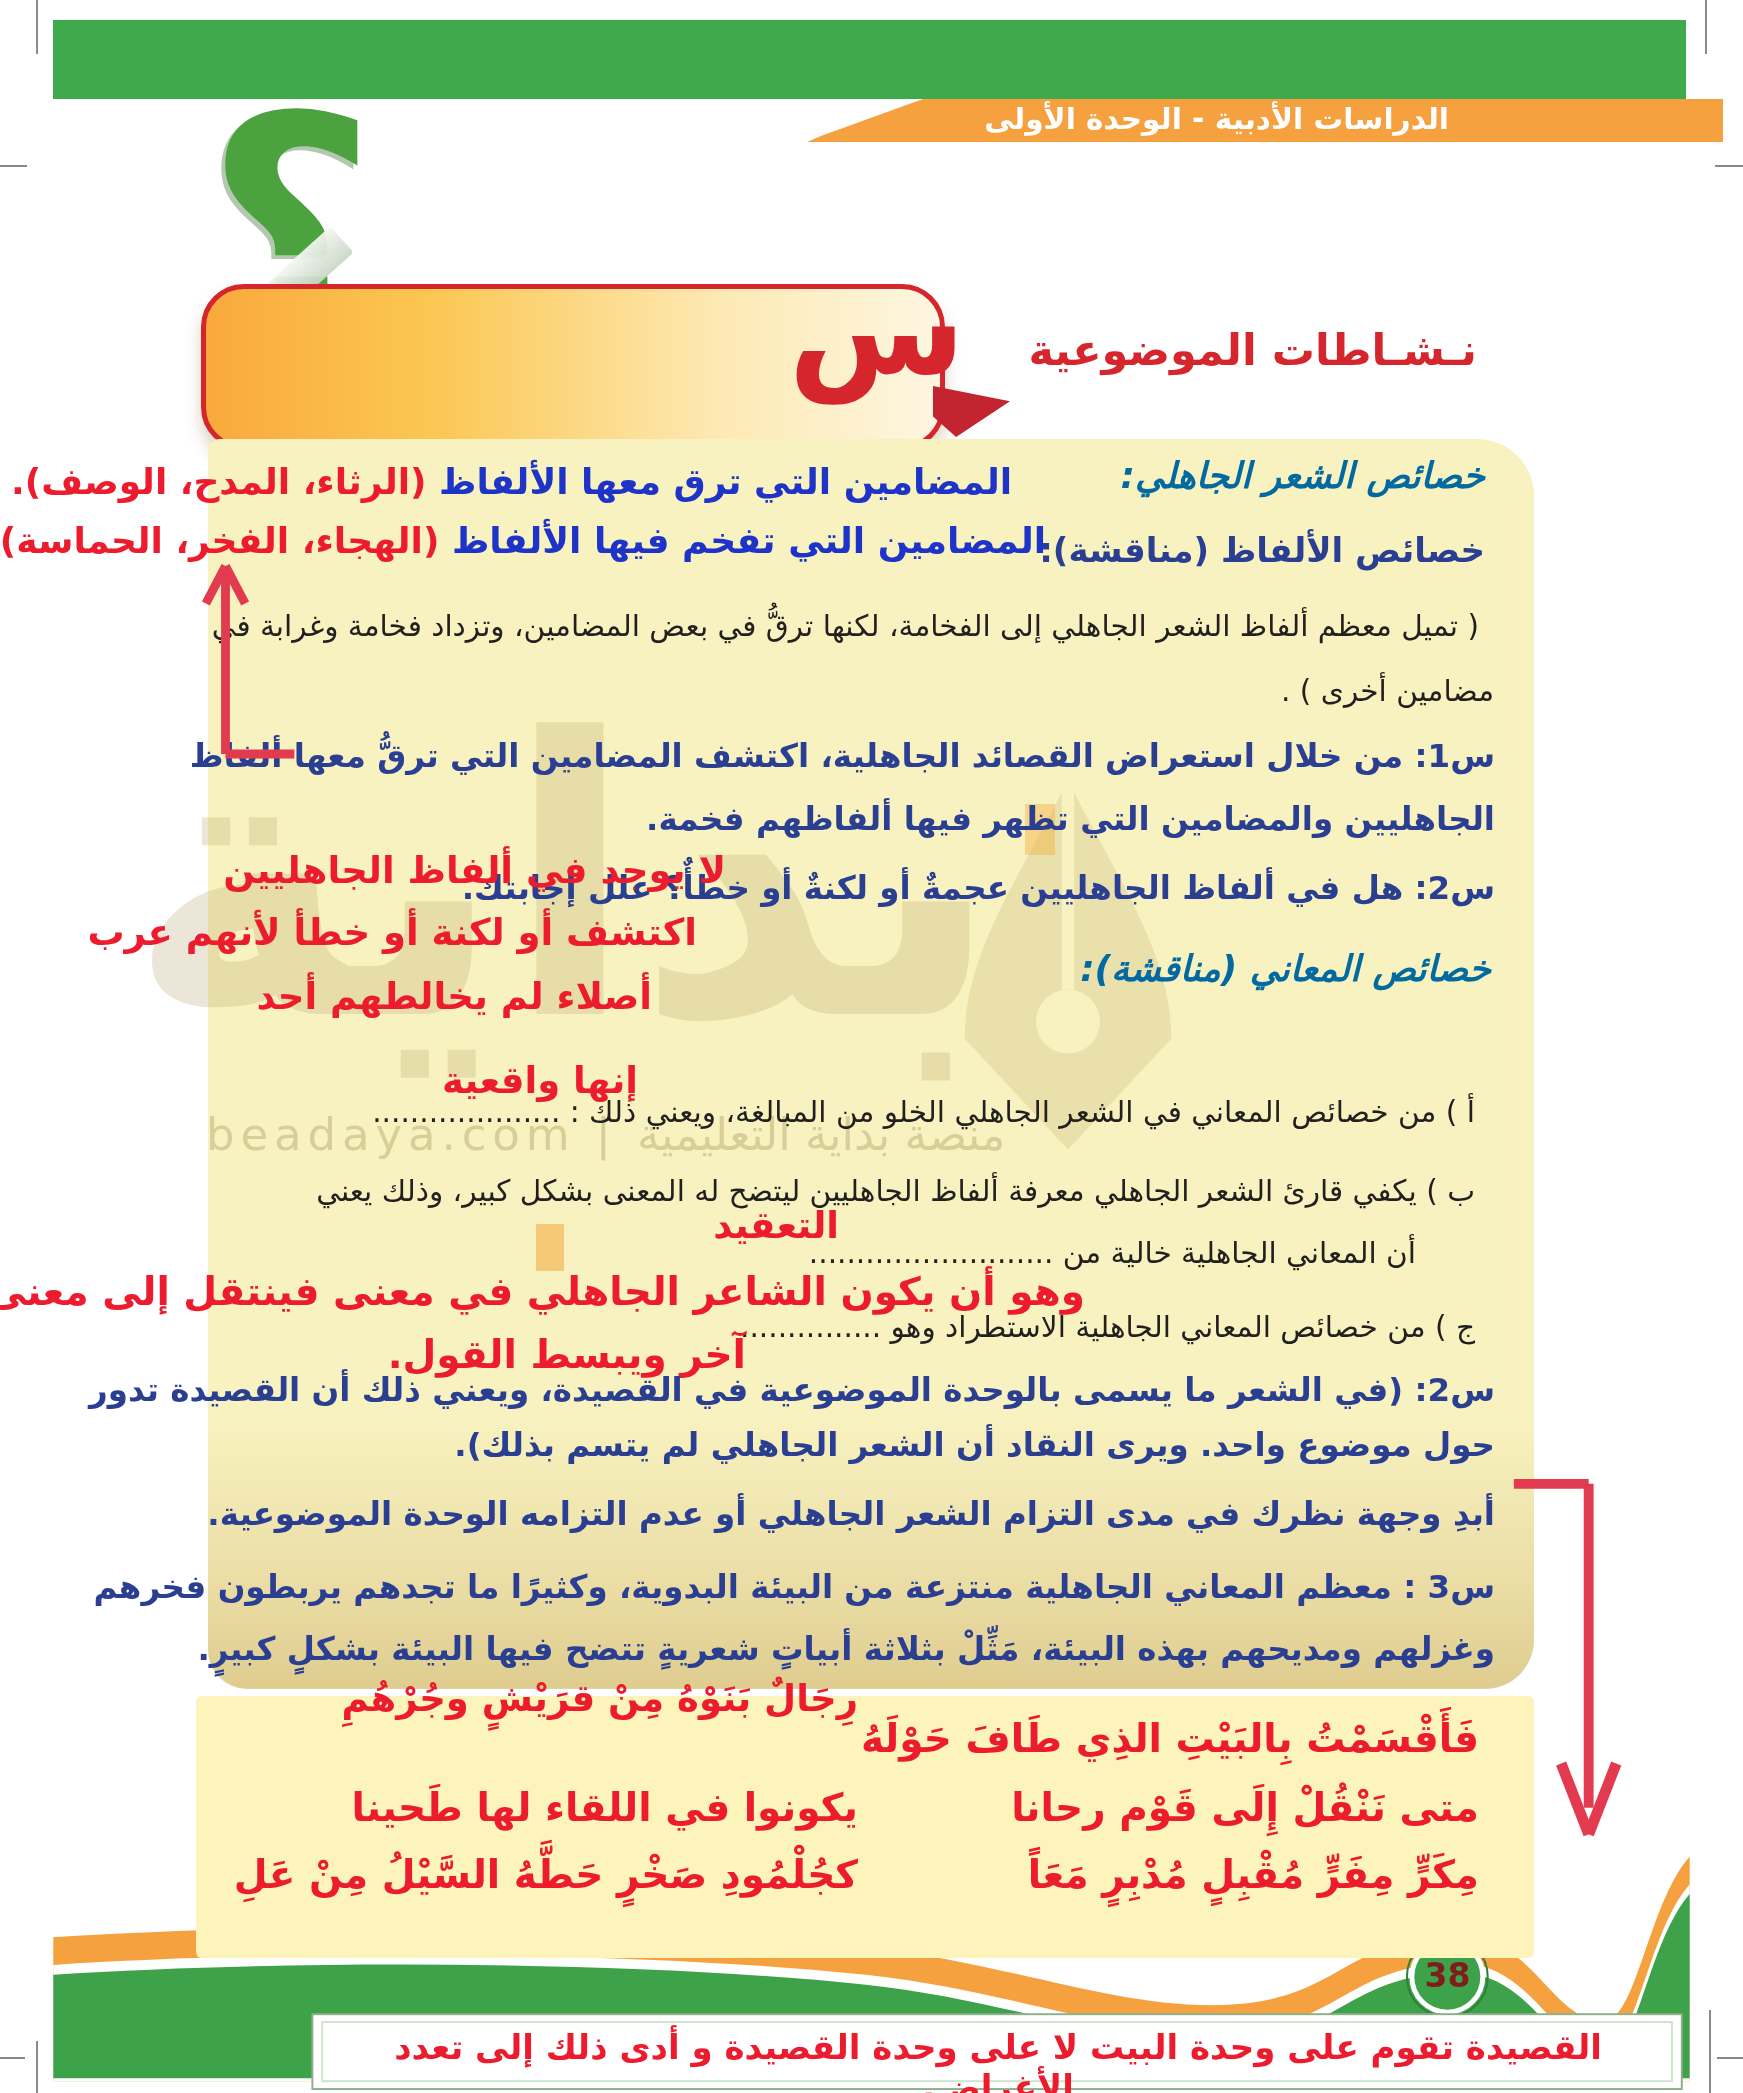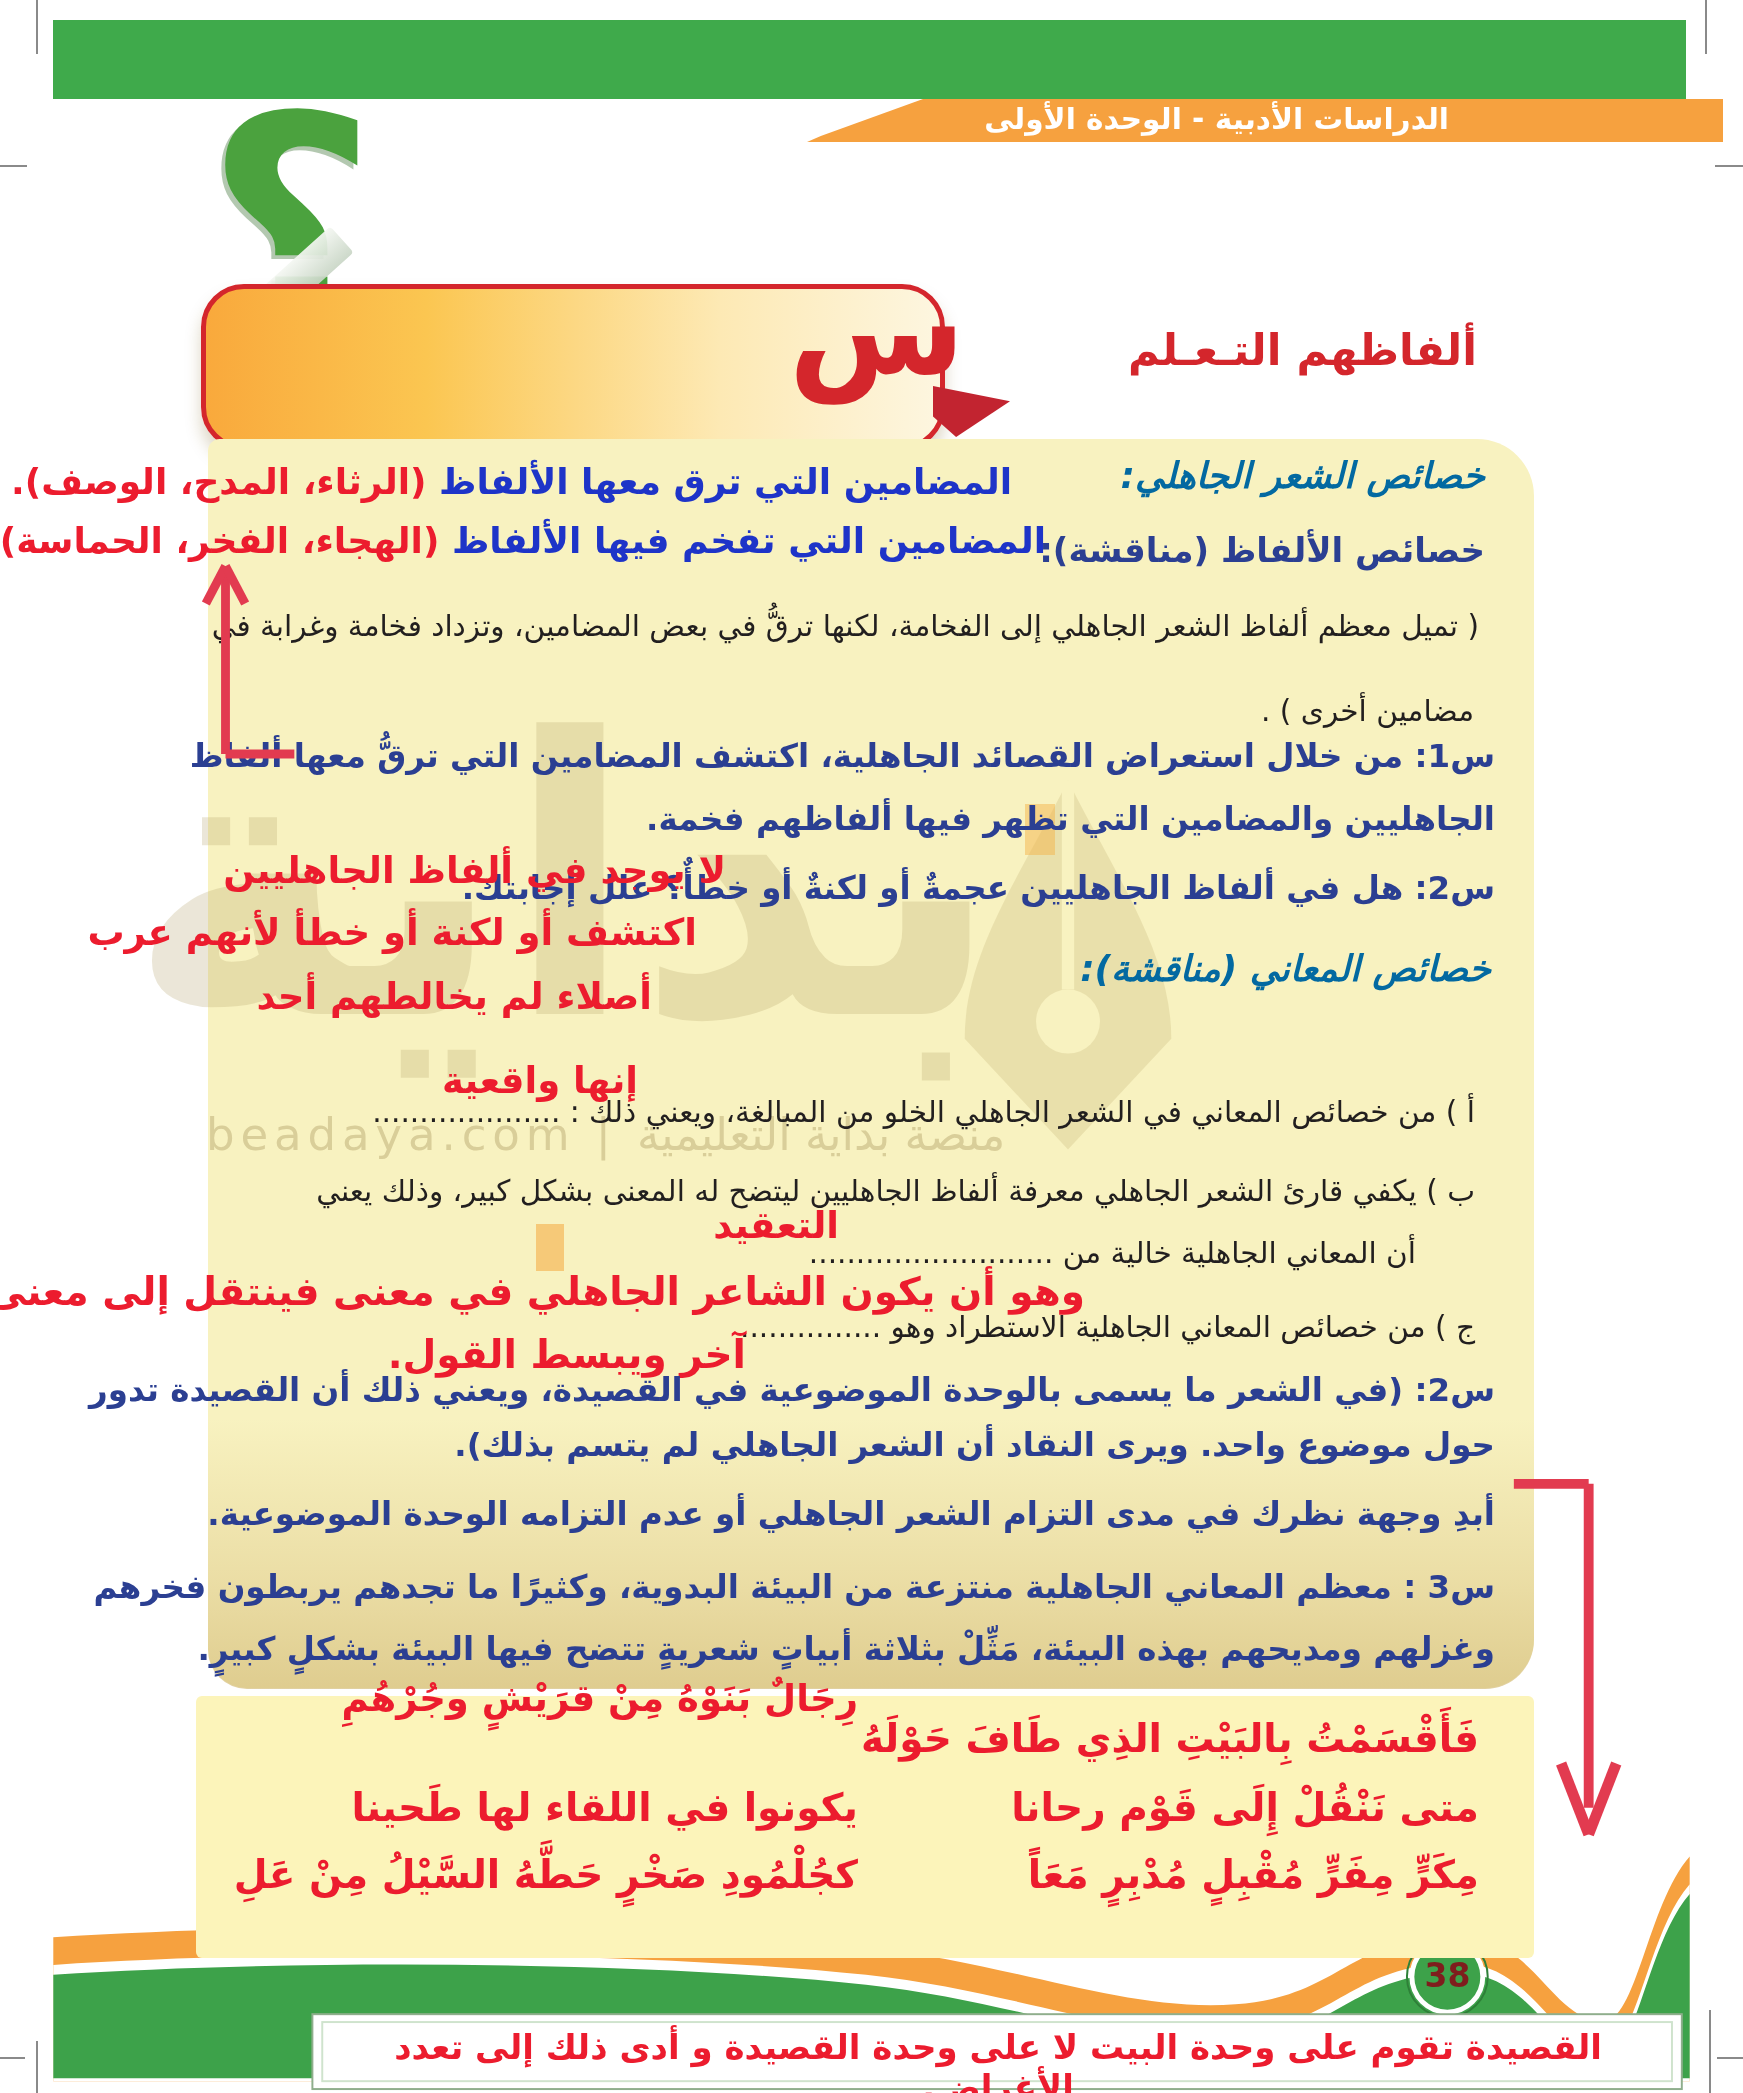--- a/index.html
+++ b/index.html
@@ -90,42 +90,42 @@
 
   <div class="qmark">
     <span class="qmark-glyph">?</span>
     <span class="qmark-band"></span>
     <span class="qmark-dot"></span>
   </div>
 
   <div class="ribbon"></div>
   <div class="ribbon-seen">س</div>
   <div class="ribbon-tail"></div>
-  <div class="ribbon-title">ألفاظهم التـعـلم</div>
+  <div class="ribbon-title">نـشـاطات الموضوعية</div>
 
   <div class="main-box"></div>
   <div class="sand"></div>
 
   <div class="wm-big abs">بداية</div>
   <svg class="wm-nib" viewBox="0 0 100 150">
     <path d="M50,0 C70,40 92,70 92,105 L50,150 L8,105 C8,70 30,40 50,0 Z" fill="#c9b97e"></path>
     <circle cx="50" cy="98" r="13" fill="#f8f2c0"></circle>
     <line x1="50" y1="0" x2="50" y2="85" stroke="#f8f2c0" stroke-width="5"></line>
   </svg>
   <div class="wm-line abs">beadaya.com | منصة بداية التعليمية</div>
   <div class="wm-rect1"></div>
   <div class="wm-rect2"></div>
 
   <div class="abs h-red" style="right:258px;top:455px;">خصائص الشعر الجاهلي:</div>
   <div class="abs ans-b" style="right:731px;top:461px;"><span>المضامين التي ترق معها الألفاظ </span><span class="ans-inline-r">(الرثاء، المدح، الوصف).</span></div>
   <div class="abs h-blue" style="right:258px;top:530px;">خصائص الألفاظ (مناقشة):</div>
   <div class="abs ans-b" style="right:697px;top:520px;"><span>المضامين التي تفخم فيها الألفاظ </span><span class="ans-inline-r">(الهجاء، الفخر، الحماسة).</span></div>
 
   <div class="abs blk" style="right:264px;top:609px;">( تميل معظم ألفاظ الشعر الجاهلي إلى الفخامة، لكنها ترقُّ في بعض المضامين، وتزداد فخامة وغرابة في</div>
-  <div class="abs blk" style="right:269px;top:674px;margin-top:20px;">مضامين أخرى ) .</div>
+  <div class="abs blk" style="right:249px;top:674px;">مضامين أخرى ) .</div>
 
   <div class="abs q" style="right:248px;top:737px;">س1: من خلال استعراض القصائد الجاهلية، اكتشف المضامين التي ترقُّ معها ألفاظ</div>
   <div class="abs q" style="right:248px;top:800px;">الجاهليين والمضامين التي تظهر فيها ألفاظهم فخمة.</div>
 
   <div class="abs q" style="right:248px;top:869px;">س2: هل في ألفاظ الجاهليين عجمةٌ أو لكنةٌ أو خطأٌ؟ علل إجابتك.</div>
   <div class="abs ans-r" style="right:1017px;top:849px;">لا يوجد في ألفاظ الجاهليين</div>
   <div class="abs ans-r" style="right:1046px;top:911px;">اكتشف أو لكنة أو خطأ لأنهم عرب</div>
   <div class="abs ans-r" style="right:1091px;top:975px;">أصلاء لم يخالطهم أحد</div>
 
   <div class="abs h-red" style="right:252px;top:948px;"><span>خصائص المعاني </span><span>(مناقشة):</span></div>

